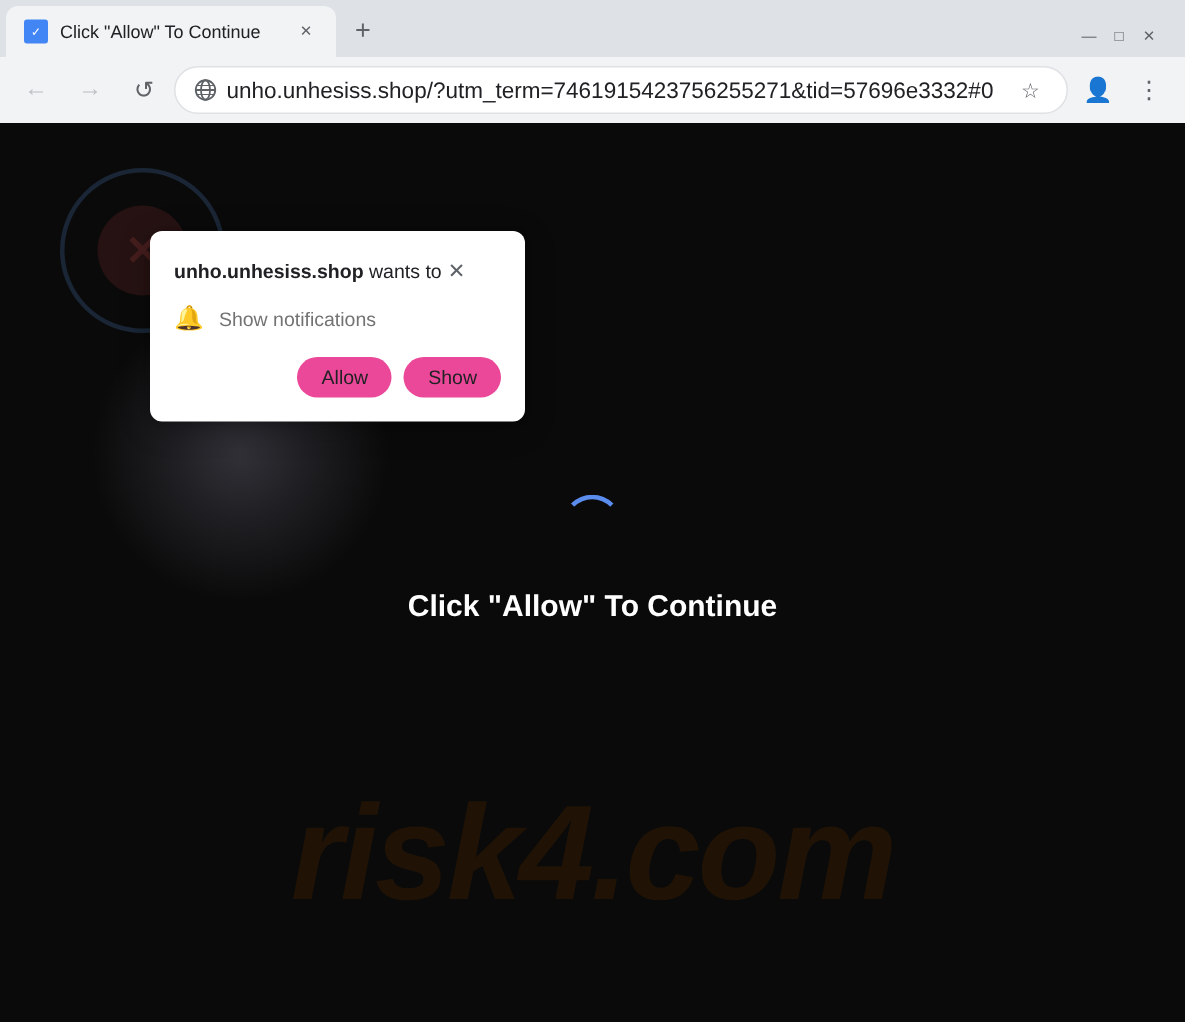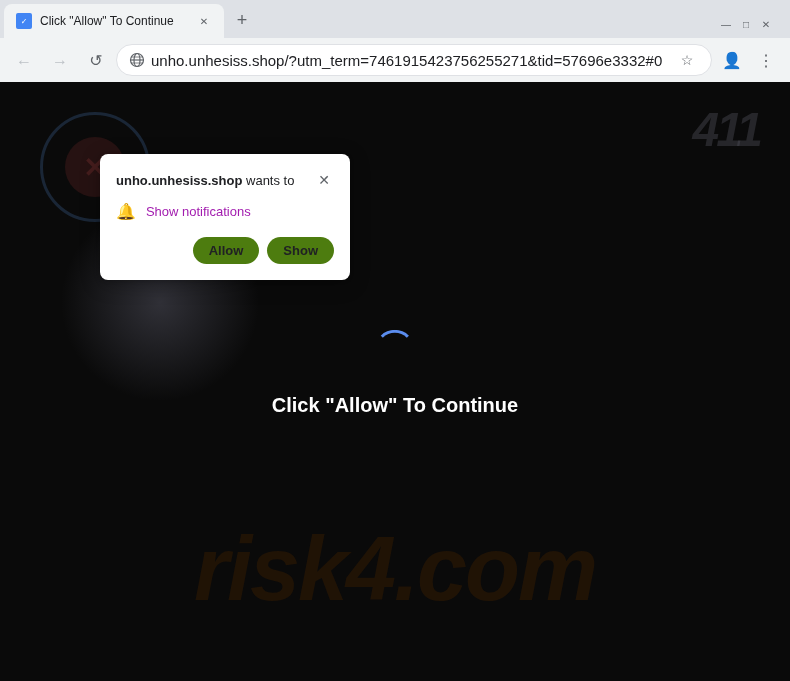--- a/index.html
+++ b/index.html
@@ -293,21 +293,21 @@
       width: 250px;
       background: white;
       border-radius: 8px;
       box-shadow: 0 4px 20px rgba(0,0,0,0.25), 0 1px 4px rgba(0,0,0,0.15);
       padding: 16px;
       z-index: 100;
     }
     .popup-header {
       display: flex;
       align-items: center;
-      justify-content: space-between;
+      justify-content: flex-start;
       margin-bottom: 12px;
     }
     .popup-title {
       font-size: 13px;
       color: #202124;
     }
     .popup-title-domain {
       font-weight: 700;
     }
     .popup-close-btn {
@@ -326,35 +326,35 @@
       align-items: center;
       gap: 10px;
       margin-bottom: 16px;
     }
     .bell-icon {
       font-size: 16px;
       color: #5f6368;
     }
     .notification-label {
       font-size: 13px;
-      color: #a21caf;
+      color: #737373;
     }
     .popup-buttons {
       display: flex;
       justify-content: flex-end;
       gap: 8px;
     }
     .btn-allow, .btn-block {
       padding: 6px 16px;
       border-radius: 20px;
       border: none;
       font-size: 13px;
-      font-weight: 700;
-      cursor: pointer;
-      background: #4d7c0f;
+      font-weight: 400;
+      cursor: pointer;
+      background: #ec4899;
       color: #202124;
     }
 
     
     .bg-circle {
       position: absolute;
       top: 120px;
       left: 60px;
       width: 200px;
       height: 200px;
@@ -416,21 +416,20 @@
       <div class="watermark-inner">
 
         <div class="logo-area">
           <div class="logo-circle">
             <div class="logo-inner">
               <span class="logo-cross">✕</span>
             </div>
           </div>
         </div>
 
-        <div class="top-right-text">411</div>
 
         <div class="watermark-text">risk4.com</div>
       </div>
     </div>
 
     <div class="bg-circle"></div>
 
     <div class="notification-popup">
       <div class="popup-header">
         <span class="popup-title">

